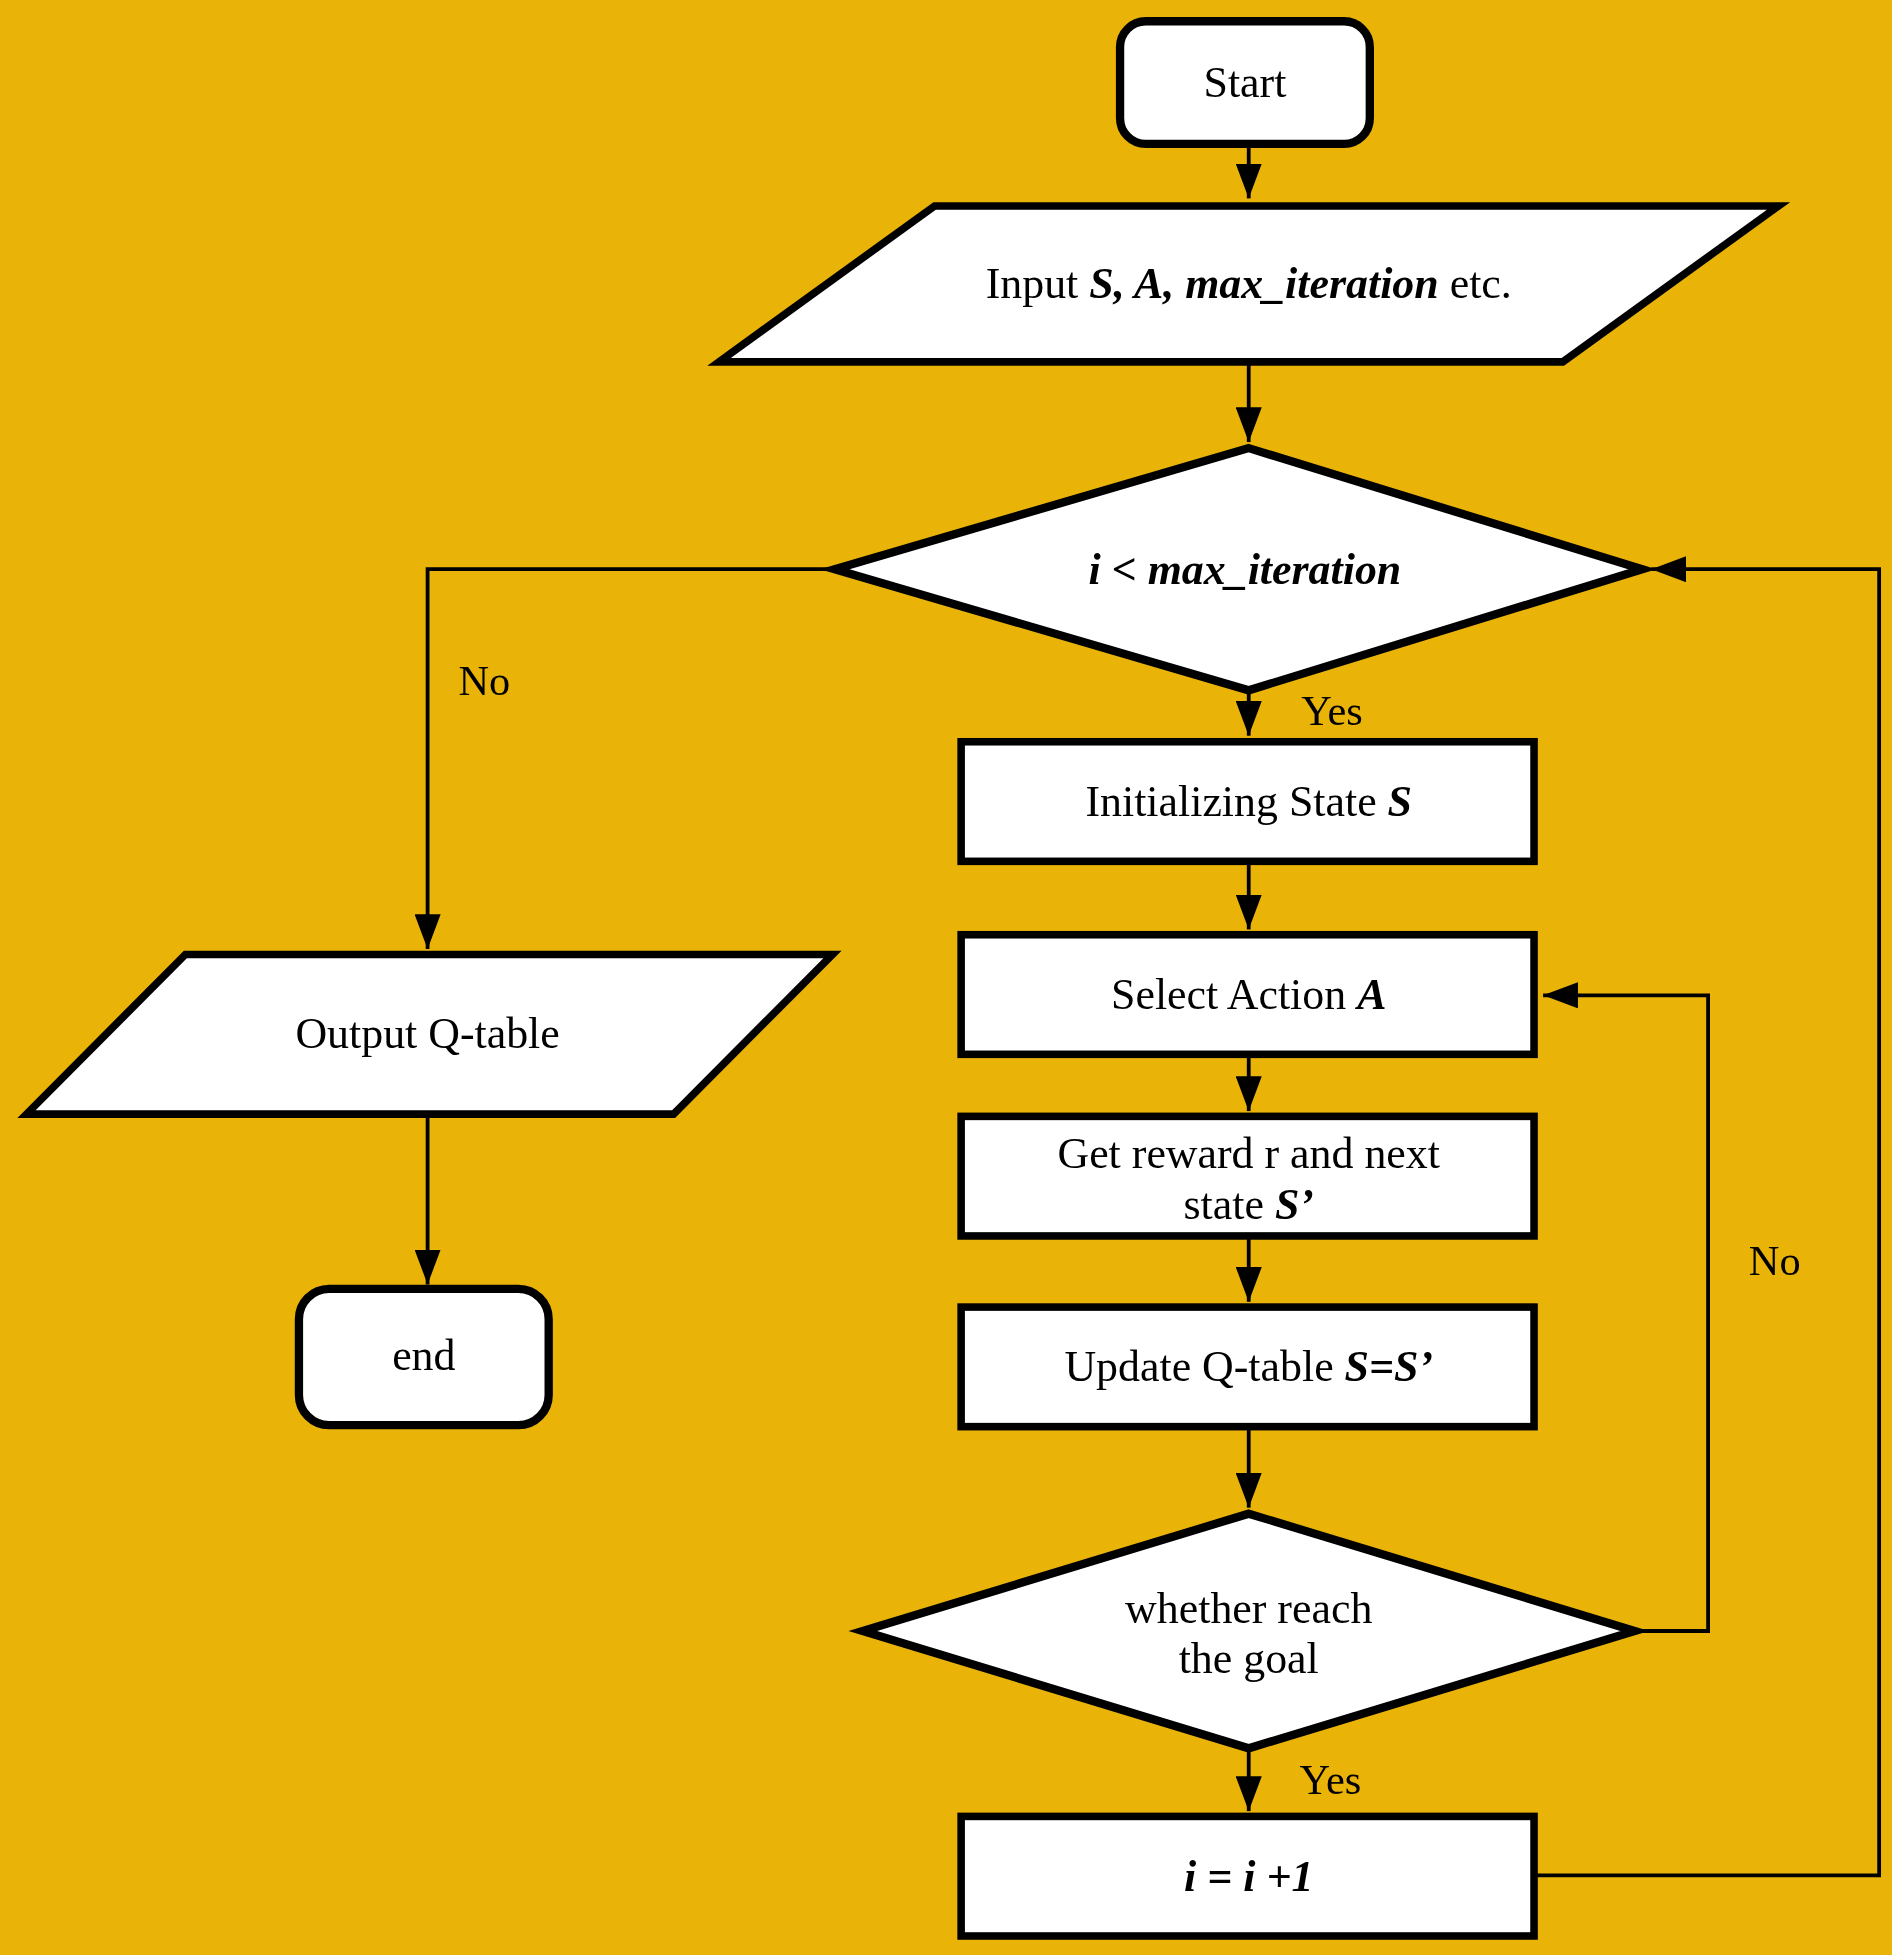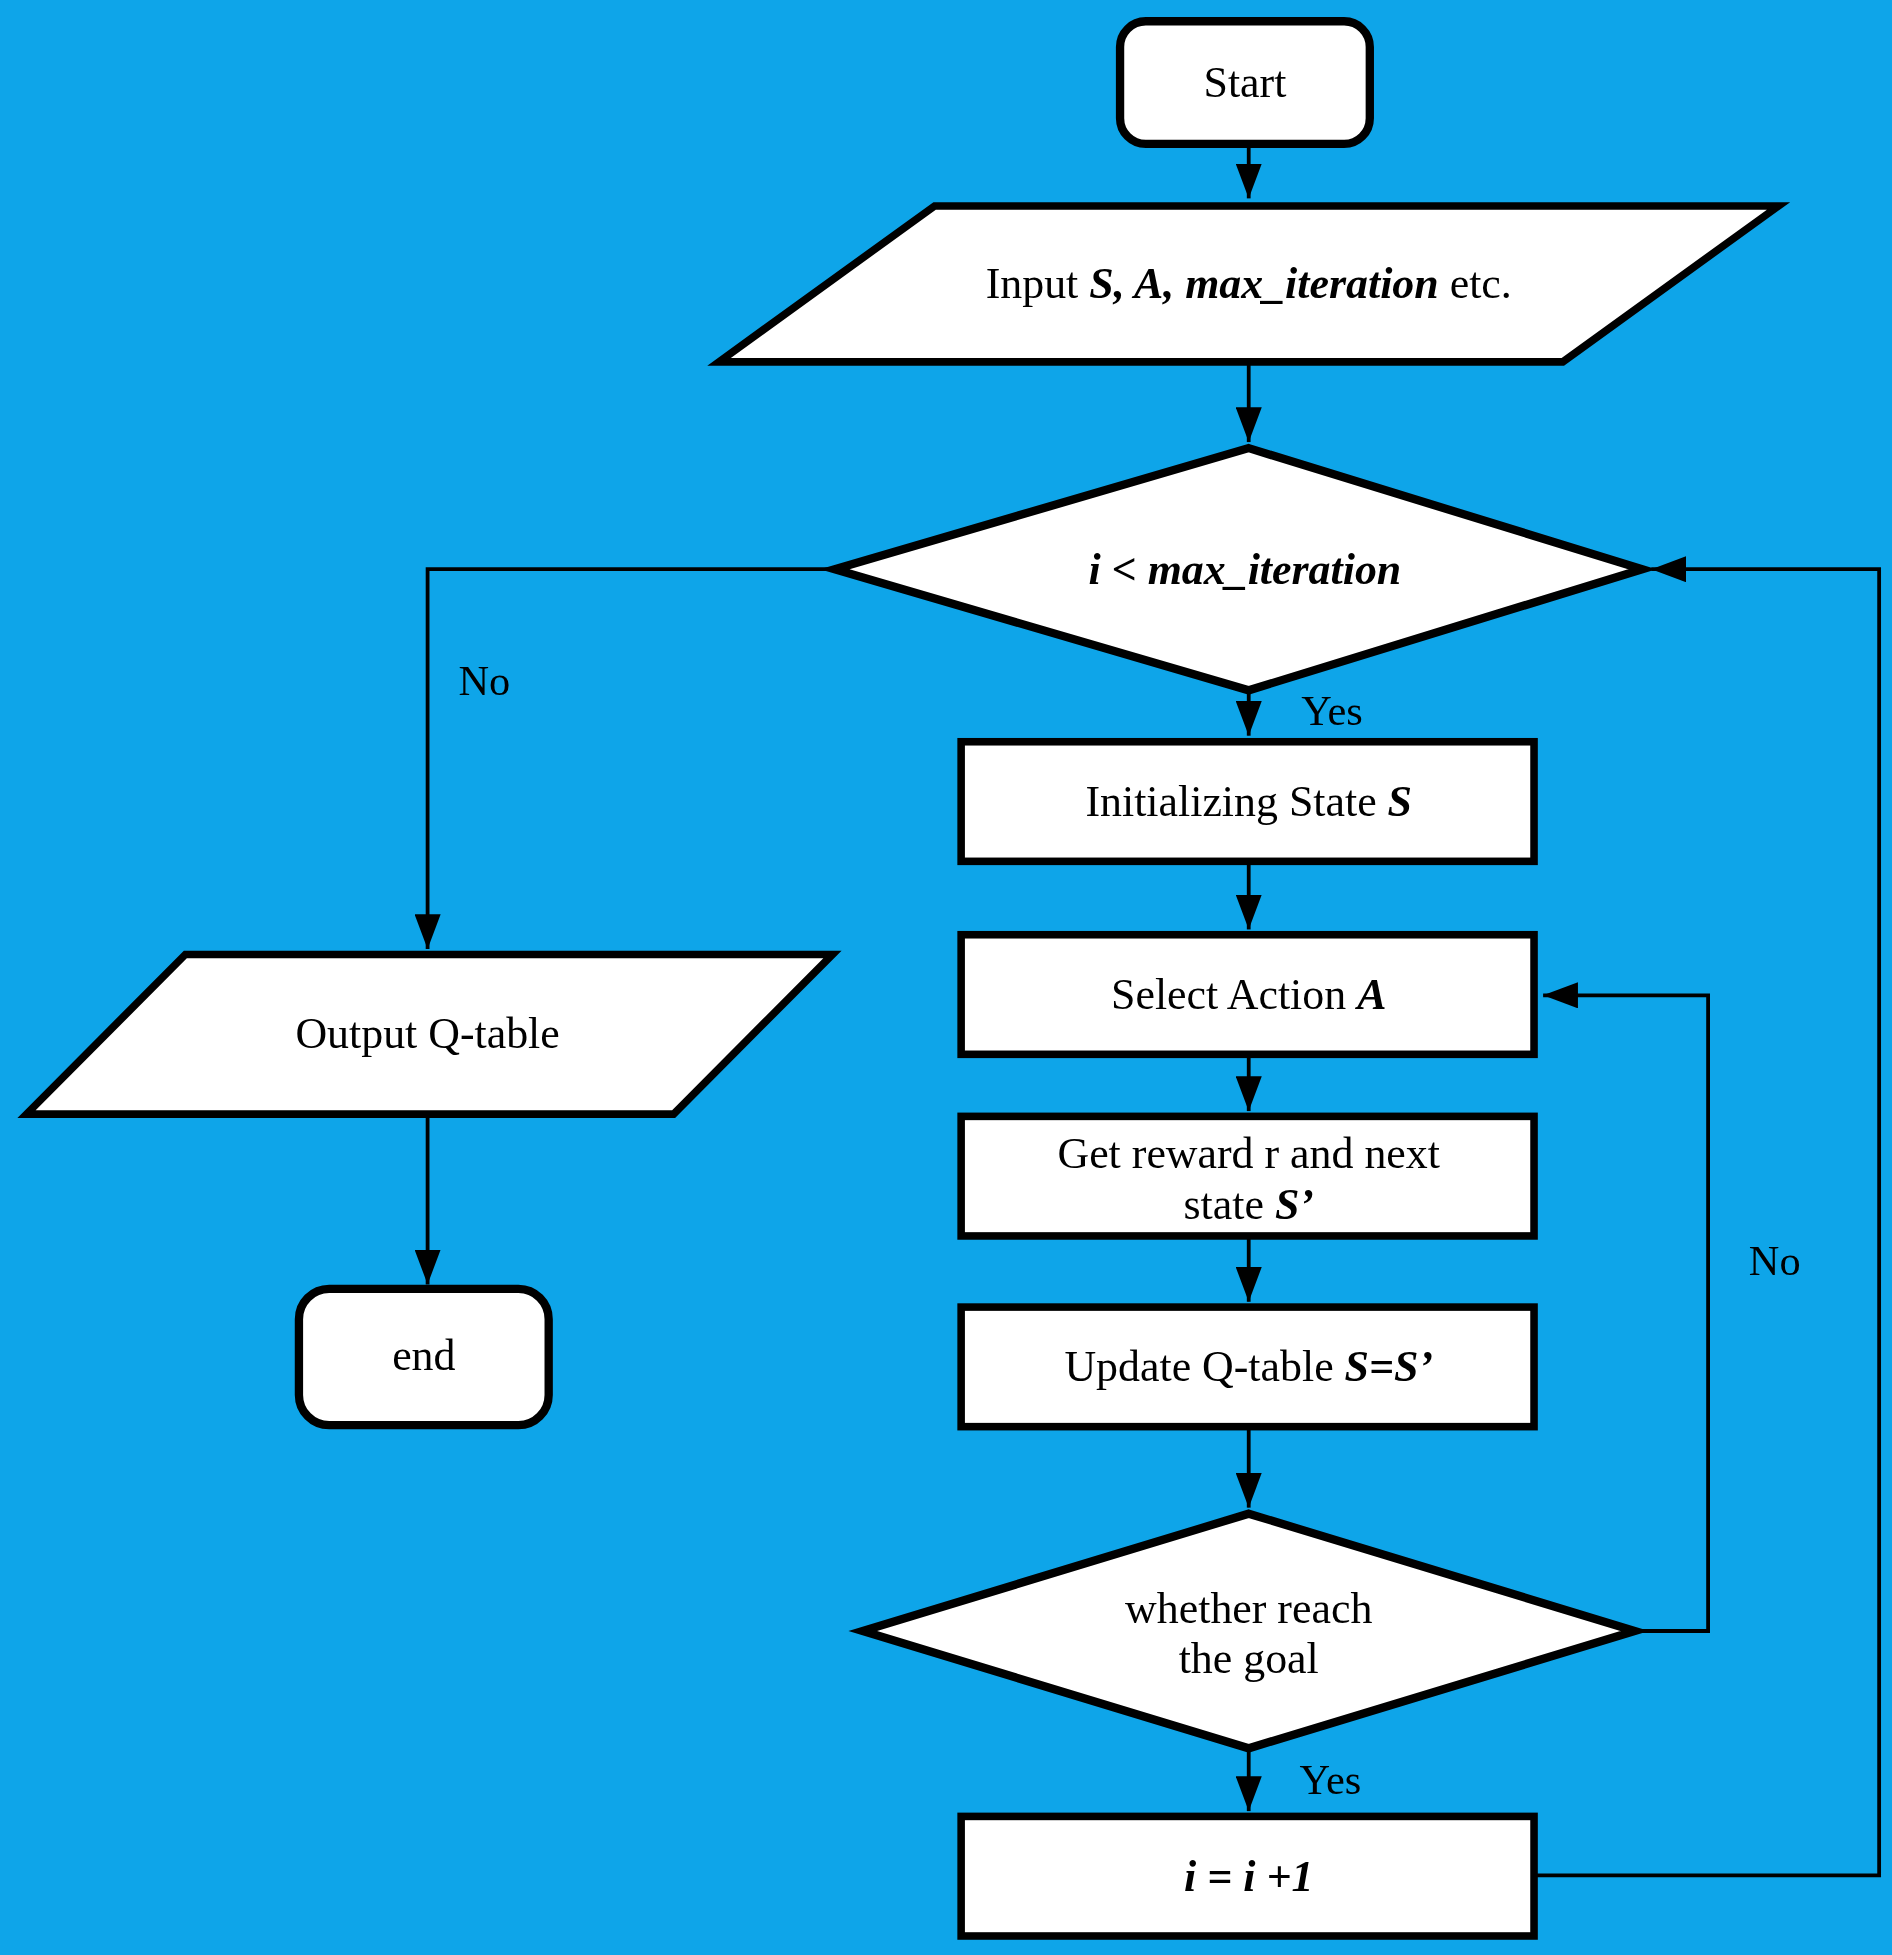--- a/index.html
+++ b/index.html
@@ -4,21 +4,21 @@
 <style>
   html, body {
     margin: 0;
     padding: 0;
     background: #ffffff;
   }
   .canvas {
     width: 1892px;
     height: 1955px;
     position: relative;
-    background: #0ea5e9;
+    background: #eab308;
   }
   svg { display: block; }
   .shape {
     fill: #ffffff;
     stroke: #000000;
     stroke-width: 10;
   }
   .shape.thick { stroke-width: 11; }
   .conn {
     fill: none;

